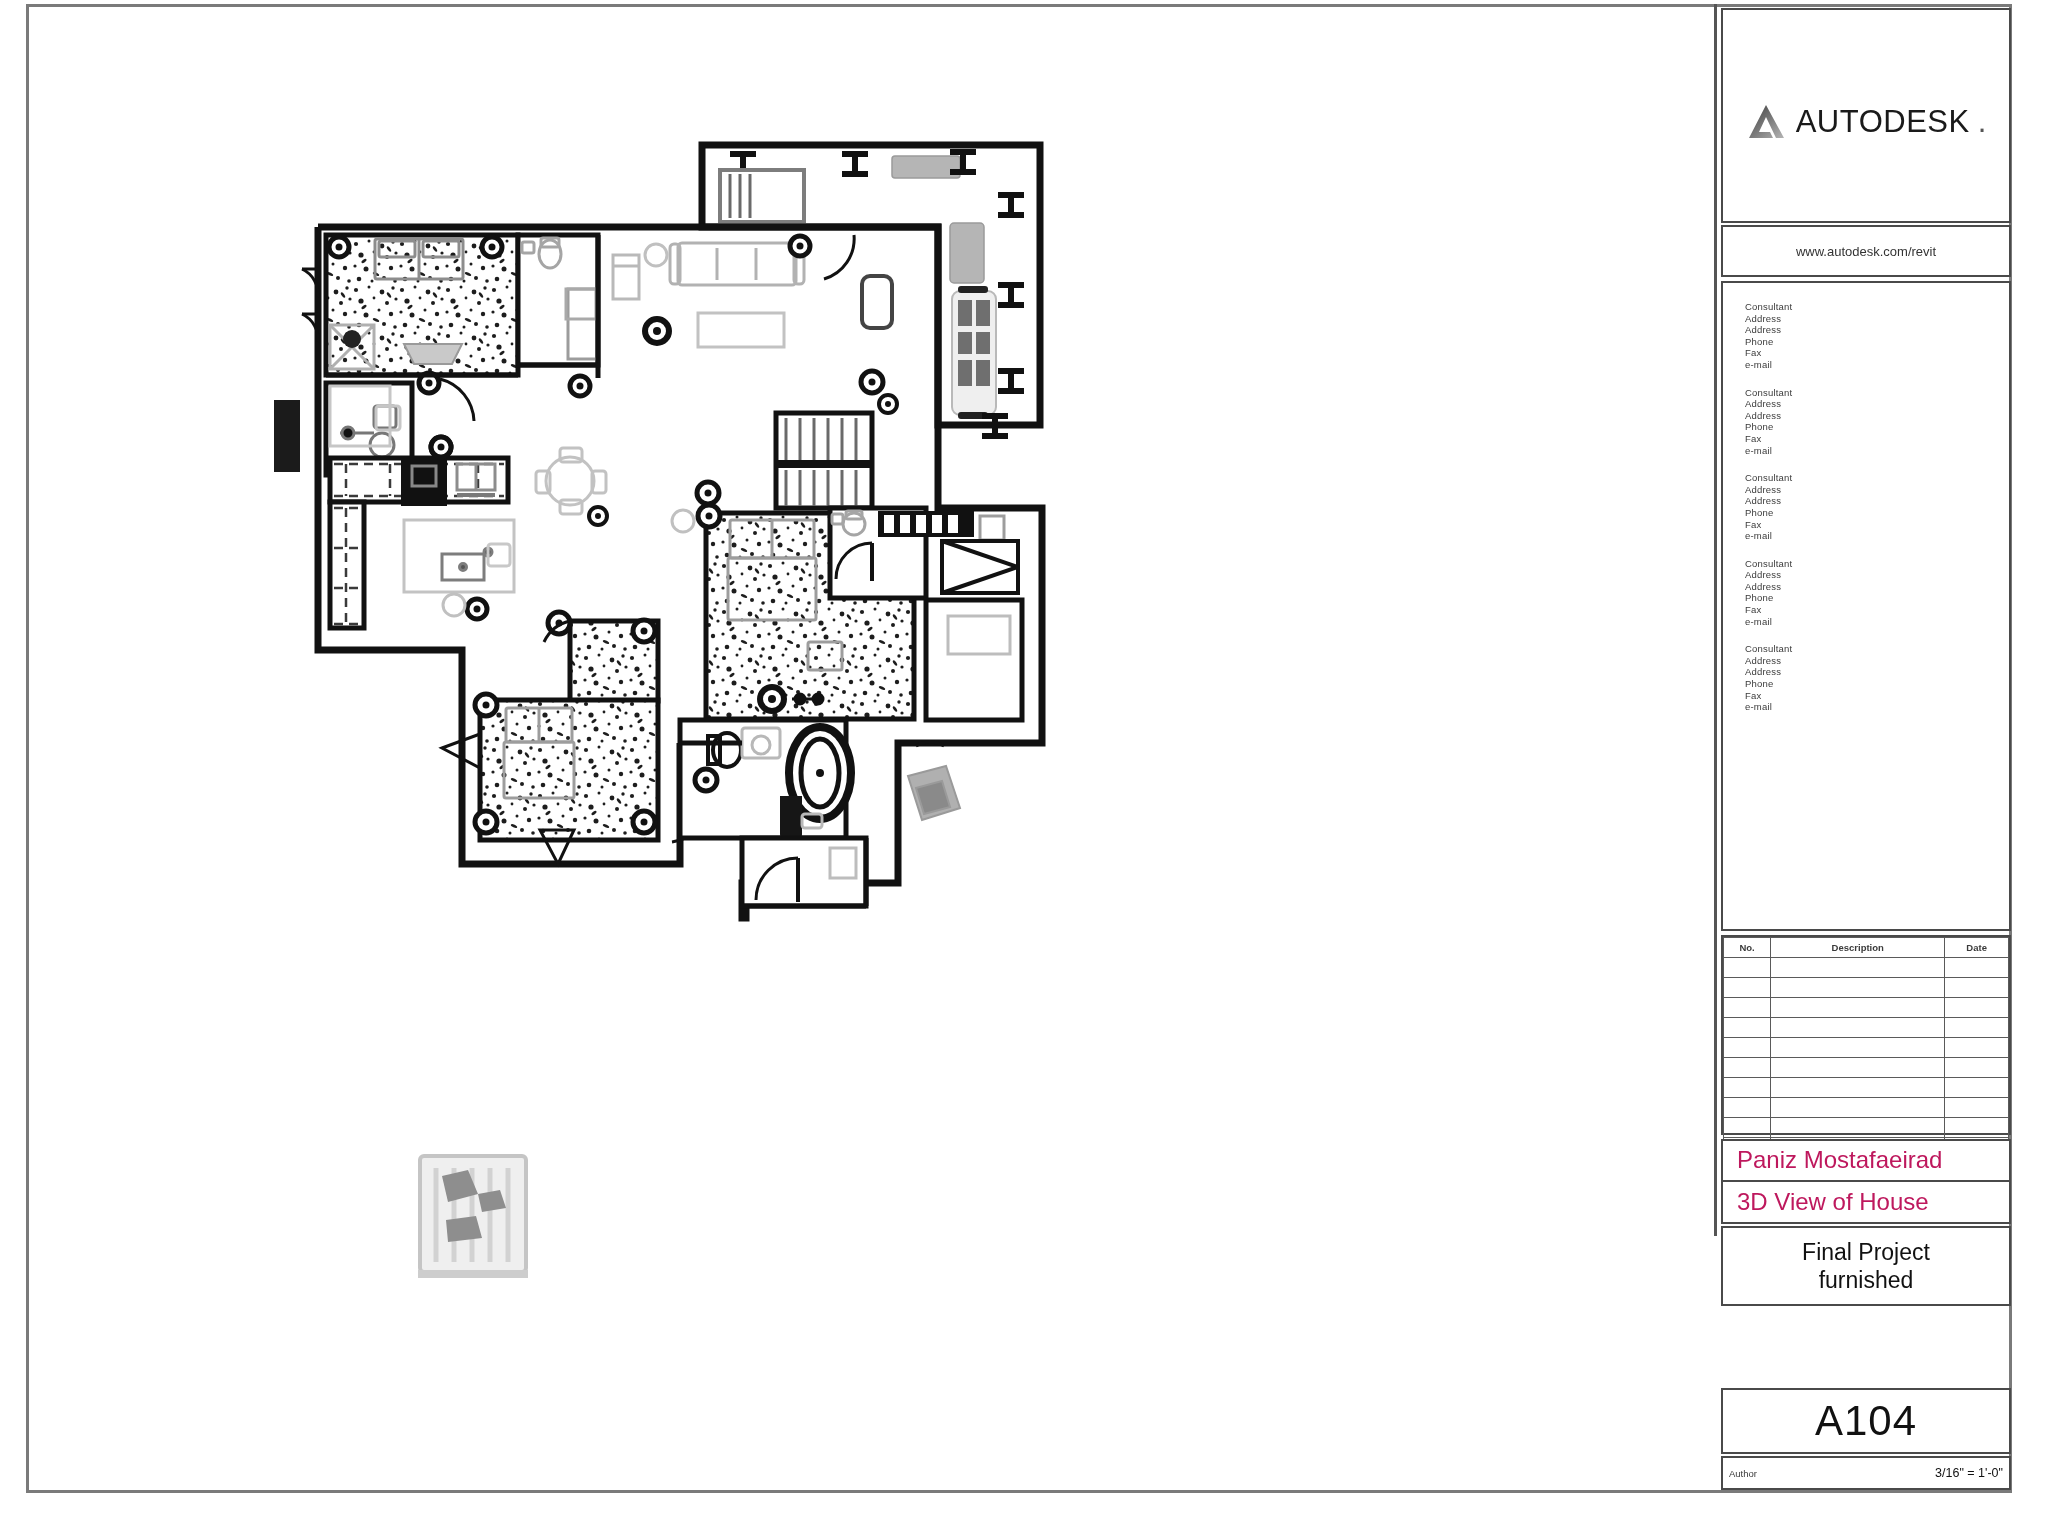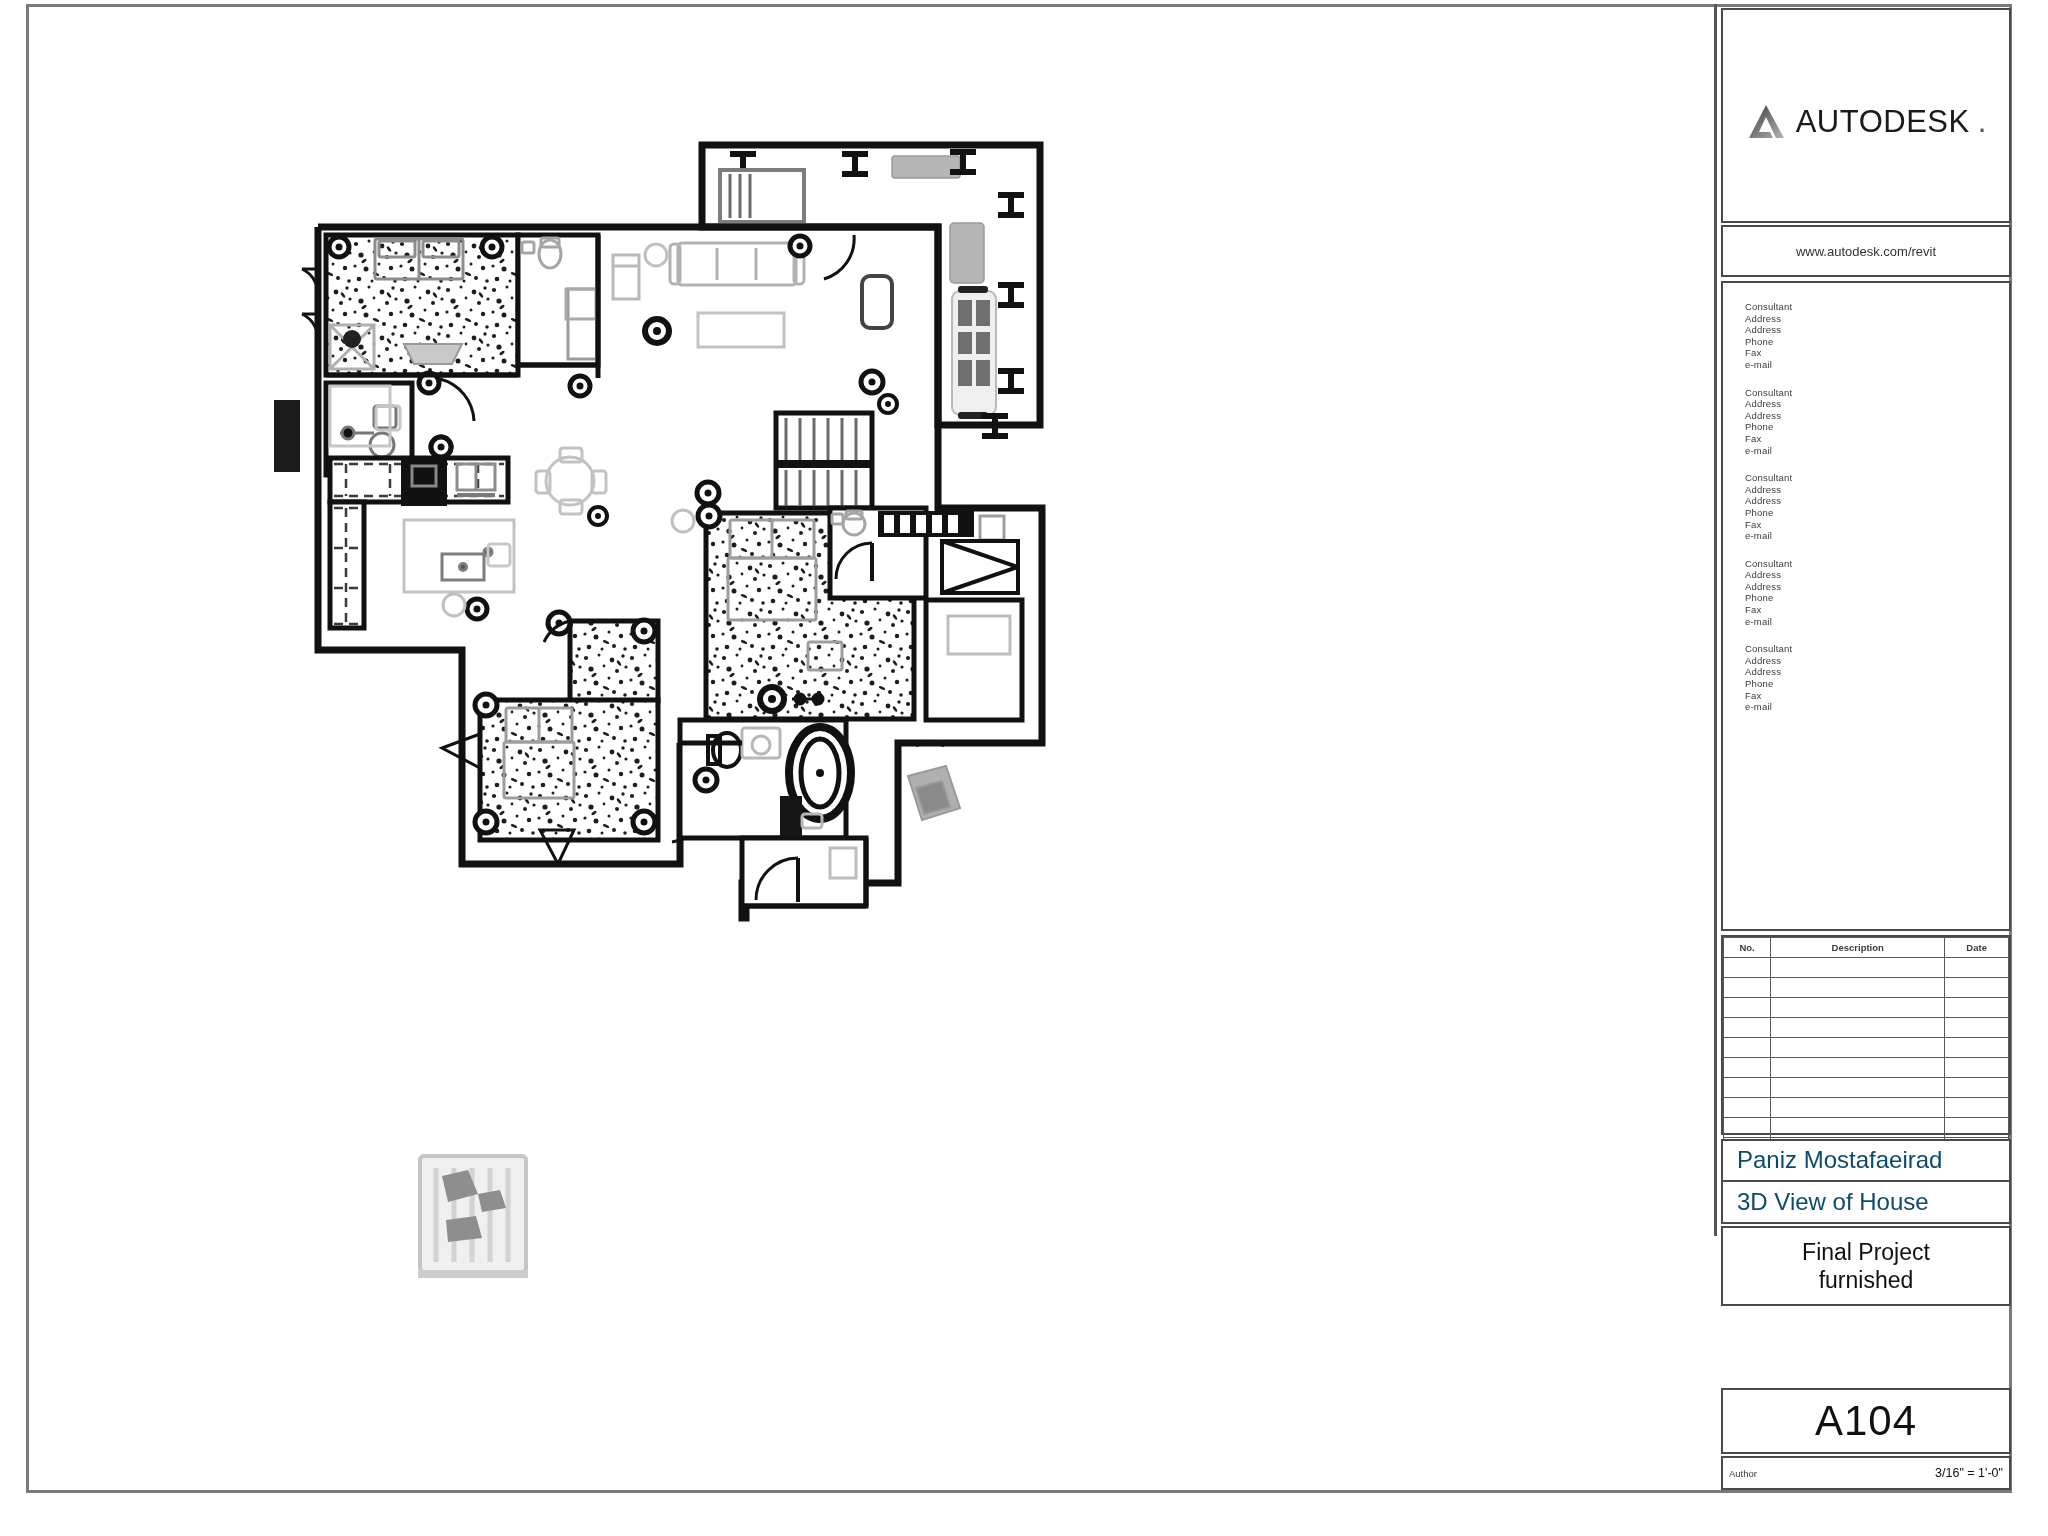--- a/index.html
+++ b/index.html
@@ -27,21 +27,21 @@
   
   .rev-box{left:4px;top:931px;width:290px;height:200px;}
   table.rev{width:100%;height:100%;border-collapse:collapse;table-layout:fixed;}
   table.rev th,table.rev td{border:1px solid #5a5a5a;}
   table.rev th{font-size:9.5px;font-weight:700;color:#3b3b3b;height:17px;}
   table.rev td{height:17px;}
   .rev-c1{width:16%;}.rev-c2{width:62%;}.rev-c3{width:22%;}
   
   .name-box{left:4px;top:1135px;width:290px;height:85px;}
   .name-box div{height:50%;display:flex;align-items:center;padding-left:14px;
-       font-size:24px;color:#0c4a6e;box-sizing:border-box;}
+       font-size:24px;color:#be185d;box-sizing:border-box;}
   .name-box div:first-child{border-bottom:2px solid #4a4a4a;}
   .proj-box{left:4px;top:1222px;width:290px;height:80px;display:flex;flex-direction:column;
        align-items:center;justify-content:center;}
   .proj-box div{font-size:23px;line-height:28px;color:#111;}
   .info-box{left:4px;top:1304px;width:290px;height:78px;}
   table.info{width:100%;height:100%;border-collapse:collapse;table-layout:fixed;}
   table.info td{border:1px solid #5a5a5a;font-size:9.5px;color:#3b3b3b;padding:0 5px;}
   table.info td.k{width:45%;}
   table.info td.v{text-align:right;font-size:15px;color:#111;font-weight:400;}
   .sheet-box{left:4px;top:1384px;width:290px;height:66px;display:flex;align-items:center;justify-content:center;}

